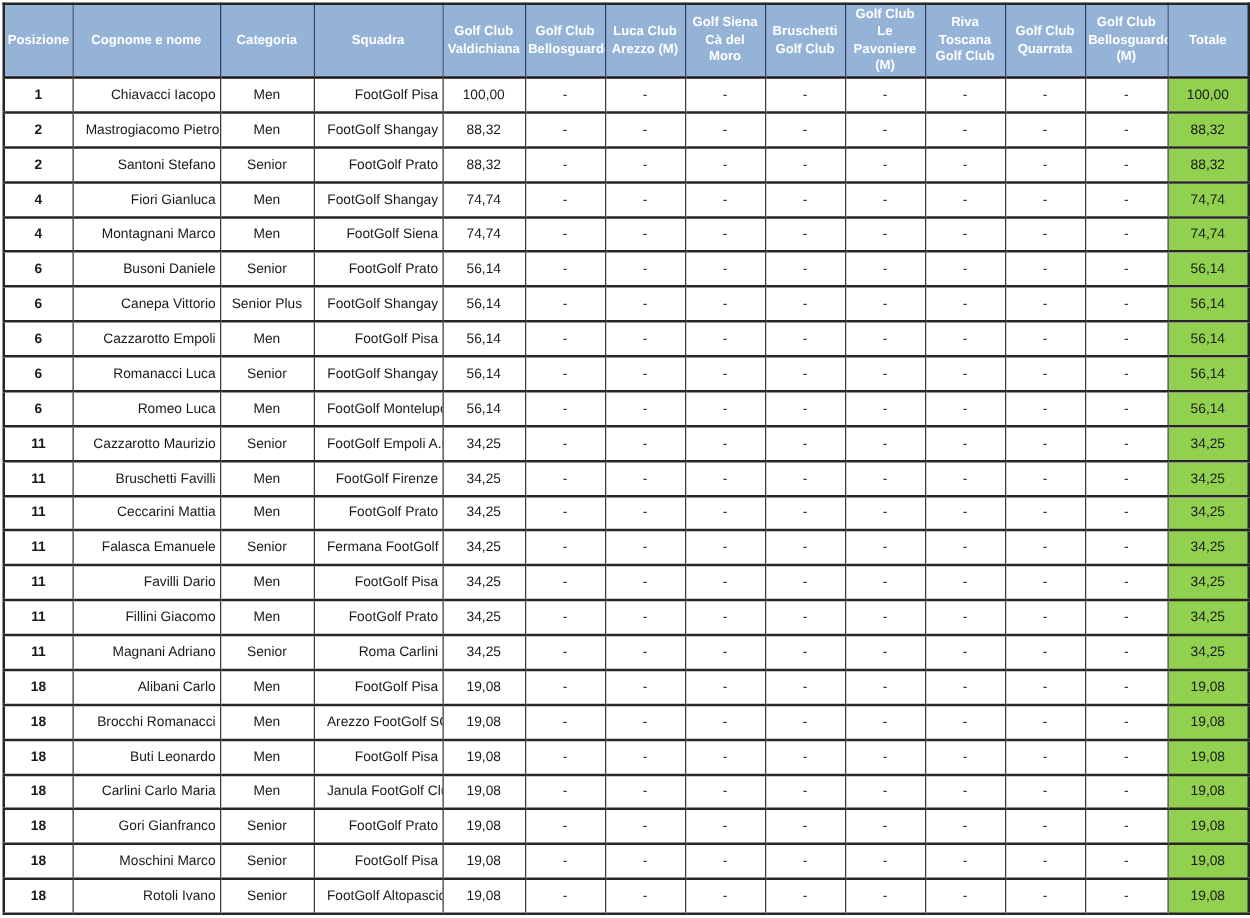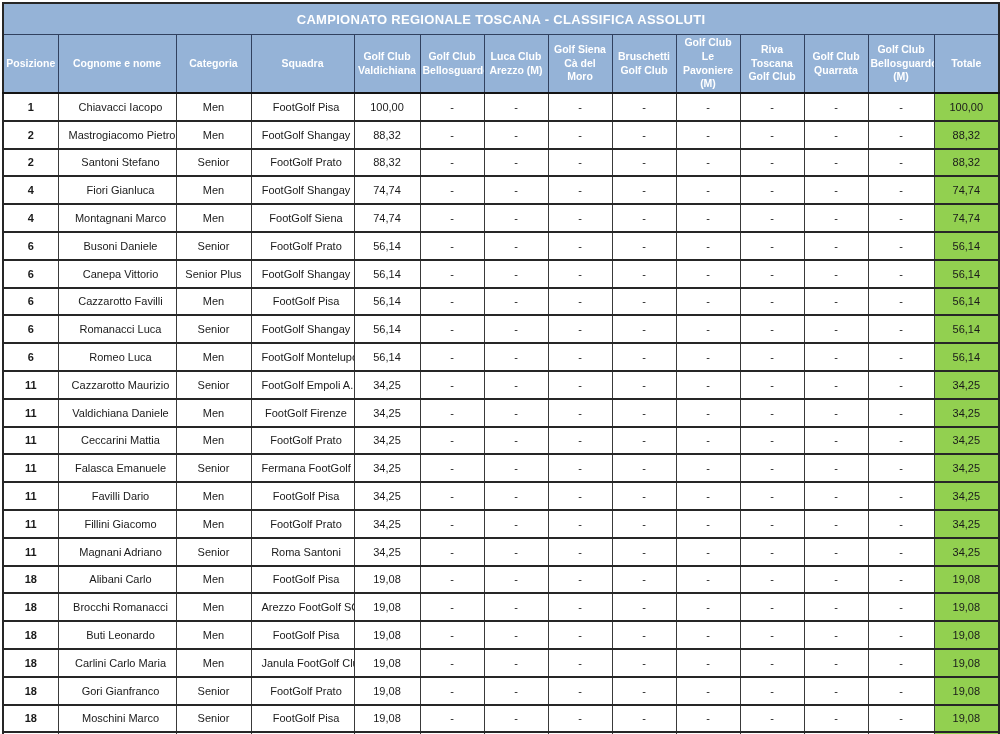--- a/index.html
+++ b/index.html
@@ -44,21 +44,21 @@
     font-size:11px;color:#1A1A1A;
     height:25.8px;
     border-left:1px solid #3A3A3A;
     border-right:1px solid #3A3A3A;
     border-bottom:2px solid var(--grid-line);
     text-align:center;vertical-align:middle;
     padding:0 3px;overflow:hidden;white-space:nowrap;
   }
   tbody td:nth-child(1){font-weight:bold;}
   tbody td:nth-child(2),
-  tbody td:nth-child(4){text-align:center;padding-left:10px;}
+  tbody td:nth-child(4){text-align:right;padding-left:10px;}
   tbody td:nth-child(14){background:var(--total-green);}
 </style>
 </head>
 <body>
 
 <table>
   <colgroup>
     <col style="width:55px">
       <col style="width:118px">
       <col style="width:75px">
@@ -68,23 +68,20 @@
       <col style="width:64px">
       <col style="width:64px">
     <col style="width:64px">
       <col style="width:64px">
       <col style="width:64px">
       <col style="width:64px">
     <col style="width:66px">
       <col style="width:65px">
   </colgroup>
   <thead>
-    <tr class="title-row">
-      <th colspan="14">CAMPIONATO REGIONALE TOSCANA - CLASSIFICA ASSOLUTI</th>
-    </tr>
     <tr class="header-row">
       <th>Posizione</th>
       <th>Cognome e nome</th>
       <th>Categoria</th>
       <th>Squadra</th>
       <th>Golf Club Valdichiana</th>
       <th>Golf Club Bellosguardo</th>
       <th>Luca Club Arezzo (M)</th>
       <th>Golf Siena Cà del Moro</th>
       <th>Bruschetti Golf Club</th>
@@ -204,21 +201,21 @@
         <td>-</td>
         <td>-</td>
         <td>-</td>
         <td>-</td>
         <td>-</td>
         <td>-</td>
         <td>56,14</td>
       </tr>
       <tr>
         <td>6</td>
-        <td>Cazzarotto Favilli</td>
+        <td>Cazzarotto Empoli</td>
         <td>Men</td>
         <td>FootGolf Pisa</td>
         <td>56,14</td>
         <td>-</td>
         <td>-</td>
         <td>-</td>
         <td>-</td>
         <td>-</td>
         <td>-</td>
         <td>-</td>
@@ -268,21 +265,21 @@
         <td>-</td>
         <td>-</td>
         <td>-</td>
         <td>-</td>
         <td>-</td>
         <td>-</td>
         <td>34,25</td>
       </tr>
       <tr>
         <td>11</td>
-        <td>Valdichiana Daniele</td>
+        <td>Bruschetti Favilli</td>
         <td>Men</td>
         <td>FootGolf Firenze</td>
         <td>34,25</td>
         <td>-</td>
         <td>-</td>
         <td>-</td>
         <td>-</td>
         <td>-</td>
         <td>-</td>
         <td>-</td>
@@ -350,21 +347,21 @@
         <td>-</td>
         <td>-</td>
         <td>-</td>
         <td>-</td>
         <td>34,25</td>
       </tr>
       <tr>
         <td>11</td>
         <td>Magnani Adriano</td>
         <td>Senior</td>
-        <td>Roma Santoni</td>
+        <td>Roma Carlini</td>
         <td>34,25</td>
         <td>-</td>
         <td>-</td>
         <td>-</td>
         <td>-</td>
         <td>-</td>
         <td>-</td>
         <td>-</td>
         <td>-</td>
         <td>34,25</td>

